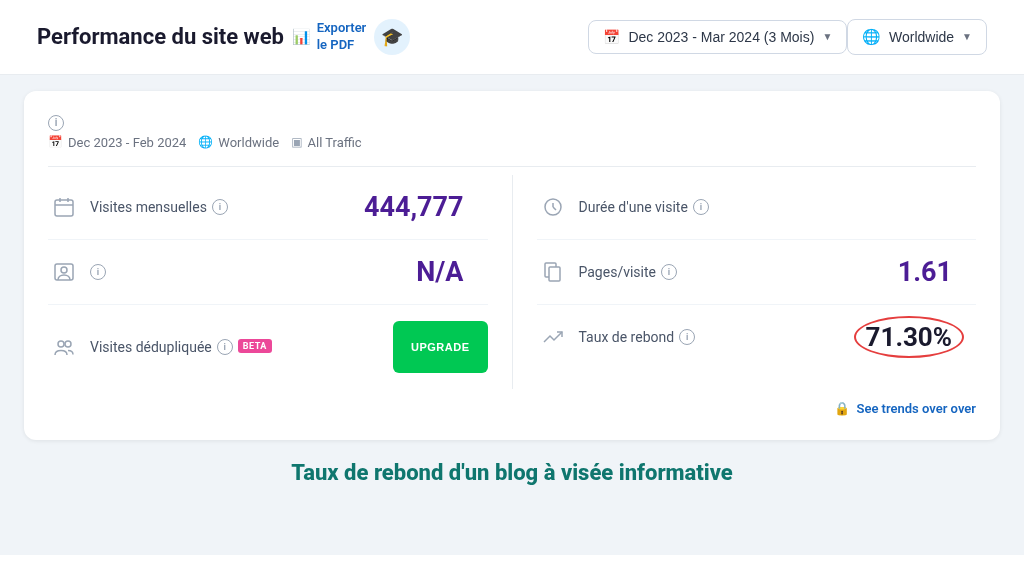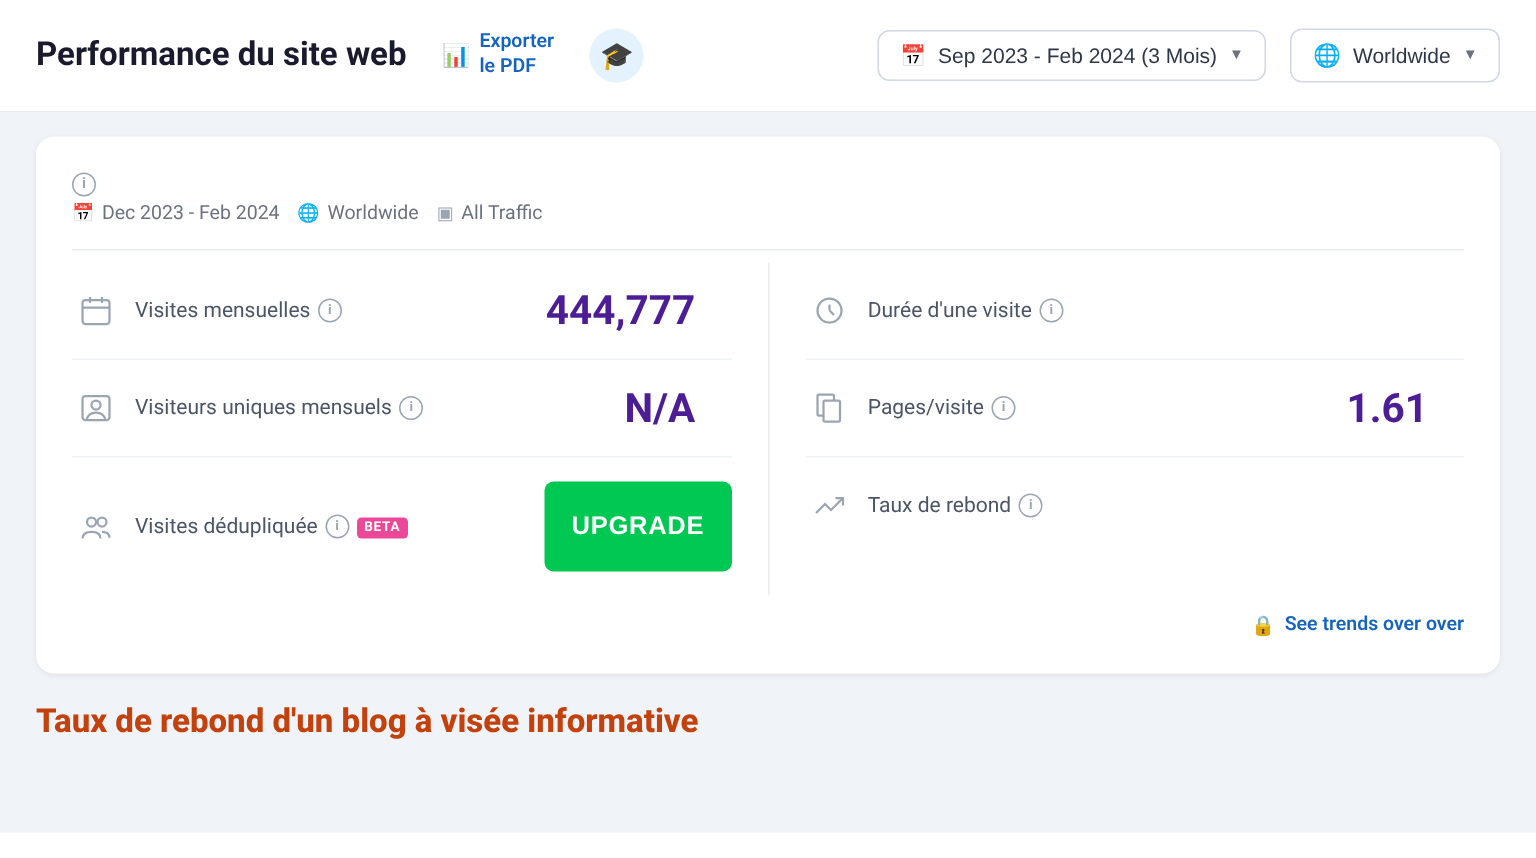--- a/index.html
+++ b/index.html
@@ -7,24 +7,23 @@
       font-family: -apple-system, BlinkMacSystemFont, 'Segoe UI', Roboto, sans-serif;
       background: #fff;
       width: 1024px;
       min-height: 572px;
       overflow: hidden;
     }
 
     .top-header {
       display: flex;
       align-items: center;
-      padding: 16px 24px;
+      padding: 16px 37px;
       background: #fff;
       border-bottom: 1px solid #e8ecf0;
-      gap: 16px;
     }
 
     .page-title {
       font-size: 22px;
       font-weight: 700;
       color: #1a1a2e;
       white-space: nowrap;
     }
 
     .export-btn {
@@ -179,21 +178,21 @@
       width: 32px;
       height: 32px;
       color: #9aa5b4;
       font-size: 16px;
     }
 
     .metric-label {
       font-size: 14px;
       color: #4a5568;
       display: flex;
-      align-items: flex-end;
+      align-items: flex-start;
       gap: 5px;
     }
 
     .metric-value {
       font-size: 27px;
       font-weight: 700;
       color: #4c1d95;
       padding-right: 24px;
     }
 
@@ -207,21 +206,21 @@
       display: flex;
       margin-top: 0;
     }
 
     .upgrade-btn {
       background: #00c853;
       color: #fff;
       border: none;
       border-radius: 6px;
       padding: 20px 18px;
-      font-size: 17px;
+      font-size: 11px;
       font-weight: 700;
       cursor: pointer;
       letter-spacing: 0.5px;
     }
 
     .beta-badge {
       background: #ec4899;
       color: #fff;
       font-size: 9px;
       font-weight: 700;
@@ -260,25 +259,25 @@
       justify-content: flex-end;
       gap: 6px;
       padding-top: 12px;
       color: #1565c0;
       font-size: 13px;
       font-weight: 600;
       cursor: pointer;
     }
 
     .bottom-title {
-      text-align: left;
+      text-align: center;
       padding: 20px 0 10px 0;
       font-size: 22px;
       font-weight: 800;
-      color: #c2410c;
+      color: #0f766e;
     }
 
   </style>
 </head>
 <body>
 
 <div class="top-header">
   <span class="page-title">Performance du site web</span>
 
   <a class="export-btn">
@@ -286,21 +285,21 @@
     <span style="white-space:pre;line-height:1.3;font-size:13px;color:#1565c0;font-weight:600;">Exporter
 le PDF</span>
   </a>
 
   <div class="graduation-icon">🎓</div>
 
   <div class="header-spacer"></div>
 
   <button class="date-picker-btn">
     <span style="font-size:14px;">📅</span>
-    <span>Sep 2023 - Feb 2024 (3 Mois)</span>
+    <span>Dec 2023 - Mar 2024 (3 Mois)</span>
     <span class="chevron-down">▼</span>
   </button>
 
   <button class="worldwide-btn">
     <span style="font-size:15px;">🌐</span>
     <span>Worldwide</span>
     <span class="chevron-down">▼</span>
   </button>
 </div>
 
@@ -353,21 +352,20 @@
         <div class="metric-row">
           <div class="metric-left">
             <div class="metric-icon">
               <svg width="22" height="22" viewBox="0 0 22 22" fill="none" xmlns="http://www.w3.org/2000/svg">
                 <rect x="2" y="3" width="18" height="16" rx="2" stroke="#9aa5b4" stroke-width="1.5"></rect>
                 <circle cx="11" cy="9" r="3" stroke="#9aa5b4" stroke-width="1.5"></circle>
                 <path d="M5 19c0-3 2.5-5 6-5s6 2 6 5" stroke="#9aa5b4" stroke-width="1.5"></path>
               </svg>
             </div>
             <span class="metric-label">
-              <span>Visiteurs uniques mensuels</span>
               <span class="info-icon" style="font-size:9px;">i</span>
             </span>
           </div>
           <span class="metric-value">N/A</span>
         </div>
 
         <div class="metric-row">
           <div class="metric-left">
             <div class="metric-icon">
               <svg width="22" height="22" viewBox="0 0 22 22" fill="none" xmlns="http://www.w3.org/2000/svg">
@@ -430,20 +428,25 @@
               <svg width="22" height="22" viewBox="0 0 22 22" fill="none" xmlns="http://www.w3.org/2000/svg">
                 <polyline points="2,16 8,10 12,14 20,6" stroke="#9aa5b4" stroke-width="1.5" fill="none"></polyline>
                 <polyline points="15,6 20,6 20,11" stroke="#9aa5b4" stroke-width="1.5" fill="none"></polyline>
               </svg>
             </div>
             <span class="metric-label">
               <span>Taux de rebond</span>
               <span class="info-icon" style="font-size:9px;">i</span>
             </span>
           </div>
+          <div class="bounce-rate-value" style="padding-right:24px;">
+            <span class="bounce-circle">
+              <span style="font-size:26px;font-weight:700;color:#1a1a2e;">71.30%</span>
+            </span>
+          </div>
         </div>
 
       </div>
     </div>
 
     <div class="see-trends">
       <span style="font-size:13px;">🔒</span>
       <span>See trends over over</span>
     </div>
 

